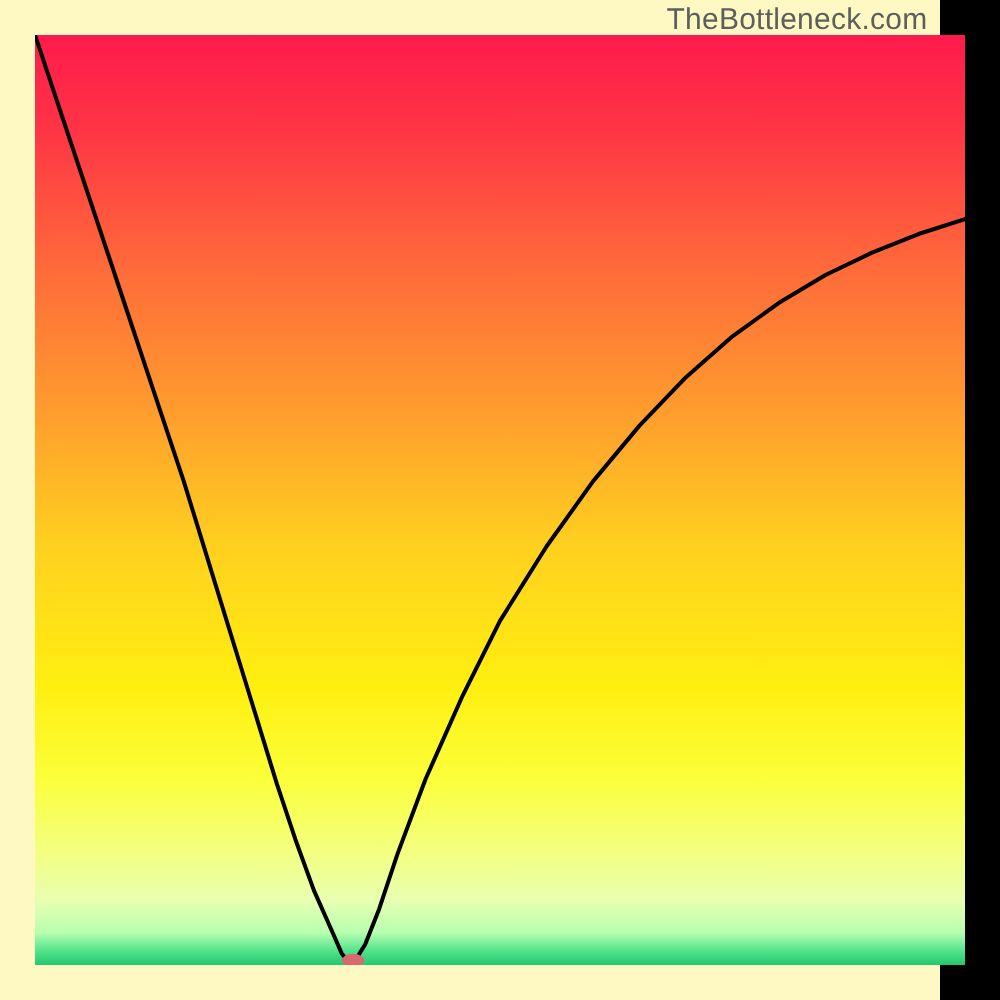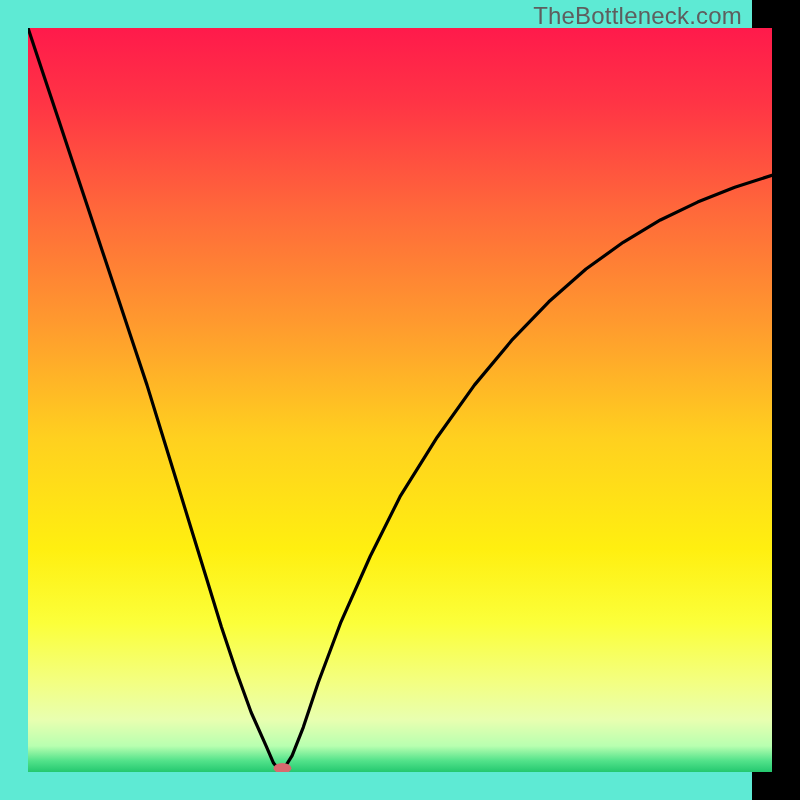--- a/index.html
+++ b/index.html
@@ -8,21 +8,21 @@
     width: 800px;
     height: 800px;
     background: #000;
     font-family: Arial, Helvetica, sans-serif;
     overflow: hidden;
   }
   .frame {
     position: relative;
     width: 752px;
     height: 800px;
-    background: #5eead4;
+    background: #fef9c3;
   }
   .watermark {
     position: absolute;
     top: 2px;
     right: 10px;
     color: #5e5e5e;
     font-size: 24px;
     font-weight: 500;
     letter-spacing: 0.2px;
     z-index: 5;

